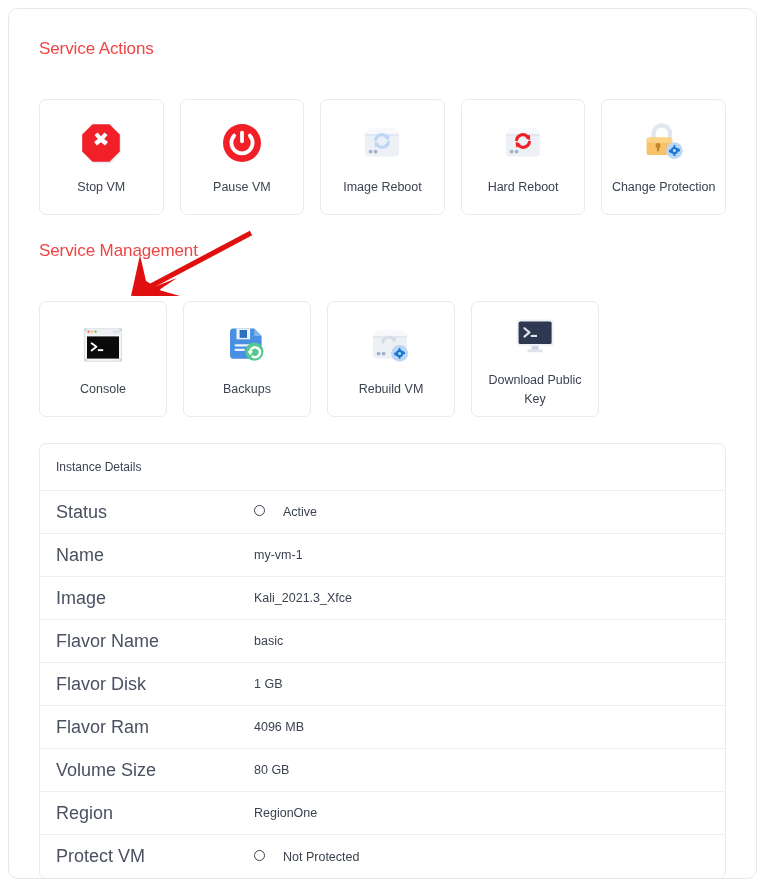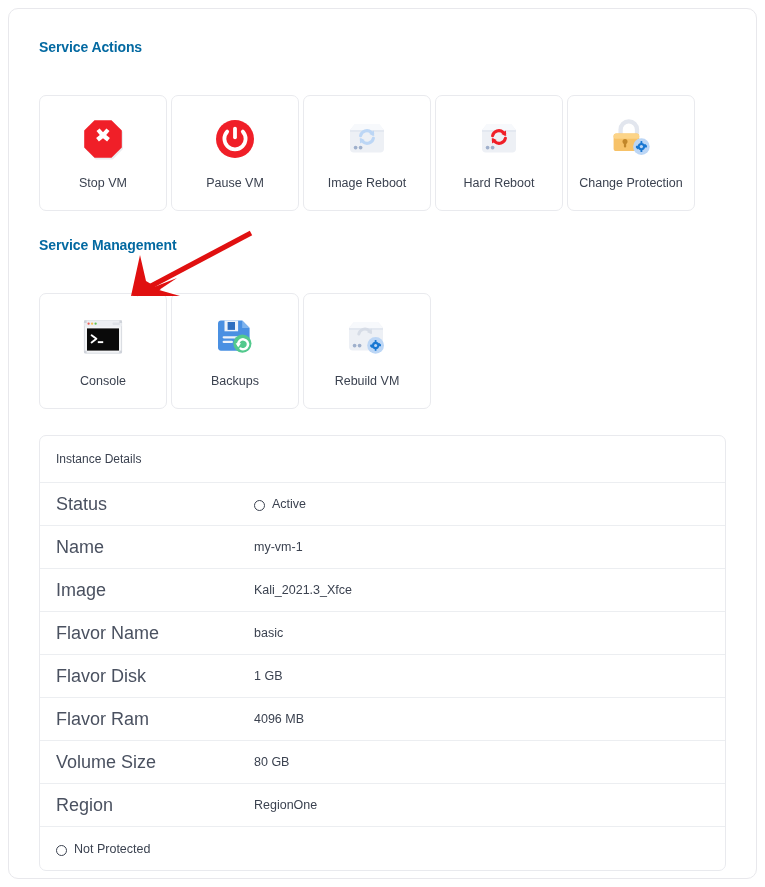--- a/index.html
+++ b/index.html
@@ -14,29 +14,29 @@
     left: 8px; top: 8px;
     width: 749px; height: 871px;
     background: #ffffff;
     border: 1px solid #e8e8ec;
     border-radius: 10px;
     overflow: hidden;
   }
   .inner { padding: 30px 30px 0 30px; }
 
   .section-title {
-    font-size: 14px;
-    font-weight: bold;
-    color: #0369a1;
+    font-size: 17px;
+    font-weight: normal;
+    color: #ef4444;
     letter-spacing: -0.1px;
     margin-bottom: 19px;
   }
   .section-title.second { margin-top: 26px; }
 
-  .card-row { display: flex; gap: 4px; margin-top: 40px; }
+  .card-row { display: flex; gap: 16px; margin-top: 40px; }
 
   .action-card {
     width: 128px; height: 116px;
     background: #ffffff;
     border: 1px solid #e9eaee;
     border-radius: 7px;
     display: flex;
     flex-direction: column;
     align-items: center;
     justify-content: center;
@@ -80,22 +80,22 @@
   .details-row:last-child { border-bottom: none; }
   .details-row .dt {
     width: 198px;
     font-size: 18px;
     color: #4a5160;
   }
   .details-row .dd {
     font-size: 12.5px;
     color: #3b4250;
     display: flex;
-    align-items: flex-end;
-    gap: 7px;
+    align-items: flex-start;
+    gap: 18px;
   }
   .status-dot {
     width: 11px; height: 11px;
     border-radius: 50%;
     border: 1.4px solid currentColor;
     display: inline-block;
     flex: none;
   }
   .status-active { color: #5cd67f; }
   .status-unprotected { color: #f4607a; }
@@ -266,20 +266,33 @@
               <rect x="2.4" y="-0.9" width="3" height="1.8" rx="0.6"></rect>
               <rect x="-4.5" y="-3.5" width="1.8" height="3" rx="0.6" transform="rotate(-45)"></rect>
               <rect x="2.6" y="0.6" width="1.8" height="3" rx="0.6" transform="rotate(-45)"></rect>
             </g>
             <circle cx="31.6" cy="29.4" r="1.5" fill="#bcd6f5"></circle>
           </svg>
         </div>
         <div class="label">Rebuild VM</div>
       </div>
 
+      <div class="action-card">
+        <div class="icon-wrap">
+          <svg width="44" height="42" viewBox="0 0 44 42">
+            <rect x="3.6" y="4.6" width="37" height="26.4" rx="2.6" fill="#eef1f6"></rect>
+            <rect x="5.6" y="6.6" width="33" height="22.4" rx="1.6" fill="#2e3951"></rect>
+            <path d="M11.4 13.2 L16.4 17.4 L11.4 21.6" fill="none" stroke="#dfe4ec" stroke-width="2.1" stroke-linecap="round" stroke-linejoin="round"></path>
+            <rect x="17.8" y="19.9" width="6.2" height="2.1" fill="#dfe4ec"></rect>
+            <rect x="18.6" y="31.0" width="7.0" height="3.9" fill="#cfd5e0"></rect>
+            <rect x="14.2" y="34.4" width="15.8" height="2.9" rx="1.45" fill="#dfe4ec"></rect>
+          </svg>
+        </div>
+        <div class="label">Download Public Key</div>
+      </div>
     </div>
 
     <div class="details-panel">
       <div class="details-header">Instance Details</div>
 
       <div class="details-row">
         <div class="dt">Status</div>
         <div class="dd status-active">
           <span class="status-dot"></span>
           <span>Active</span>
@@ -316,20 +329,21 @@
         <div class="dt">Volume Size</div>
         <div class="dd">80 GB</div>
       </div>
 
       <div class="details-row">
         <div class="dt">Region</div>
         <div class="dd">RegionOne</div>
       </div>
 
       <div class="details-row">
+        <div class="dt">Protect VM</div>
         <div class="dd status-unprotected">
           <span class="status-dot"></span>
           <span>Not Protected</span>
         </div>
       </div>
     </div>
 
   </div>
 
   <svg class="annotation" viewBox="0 0 749 871">

